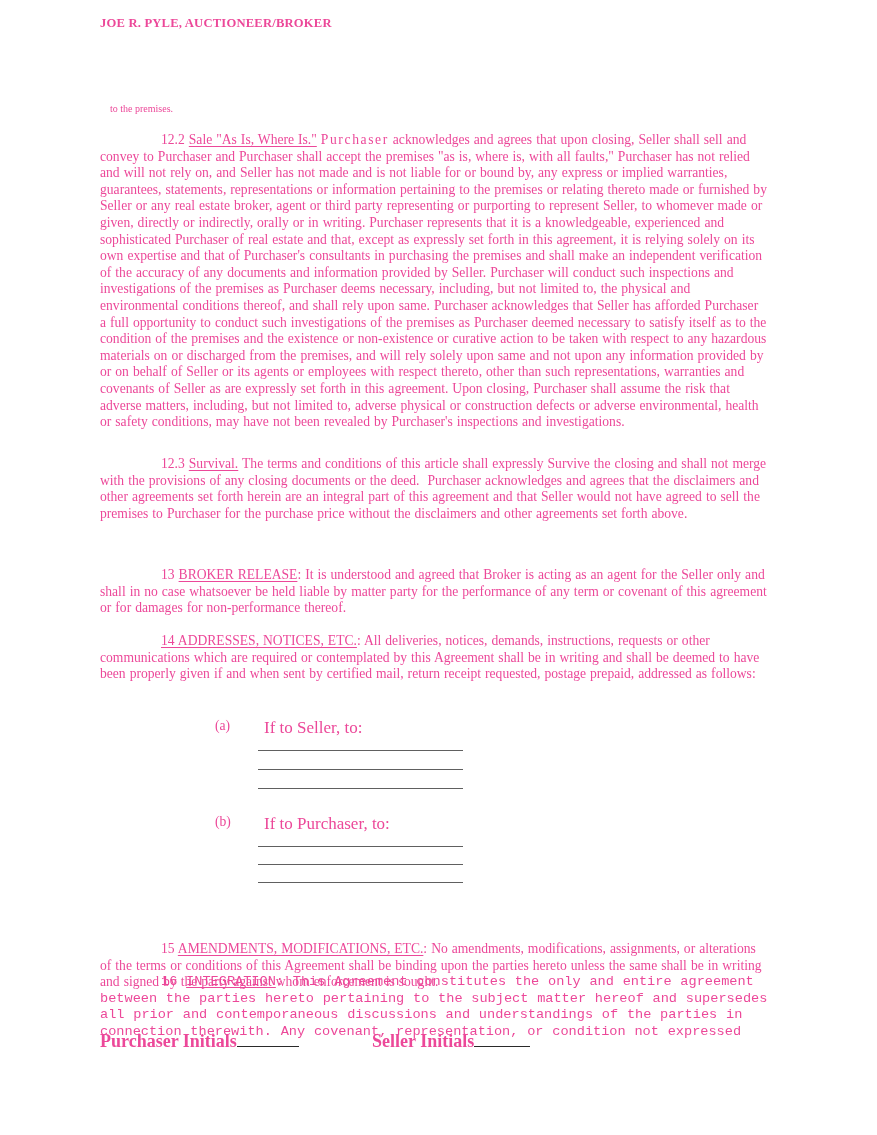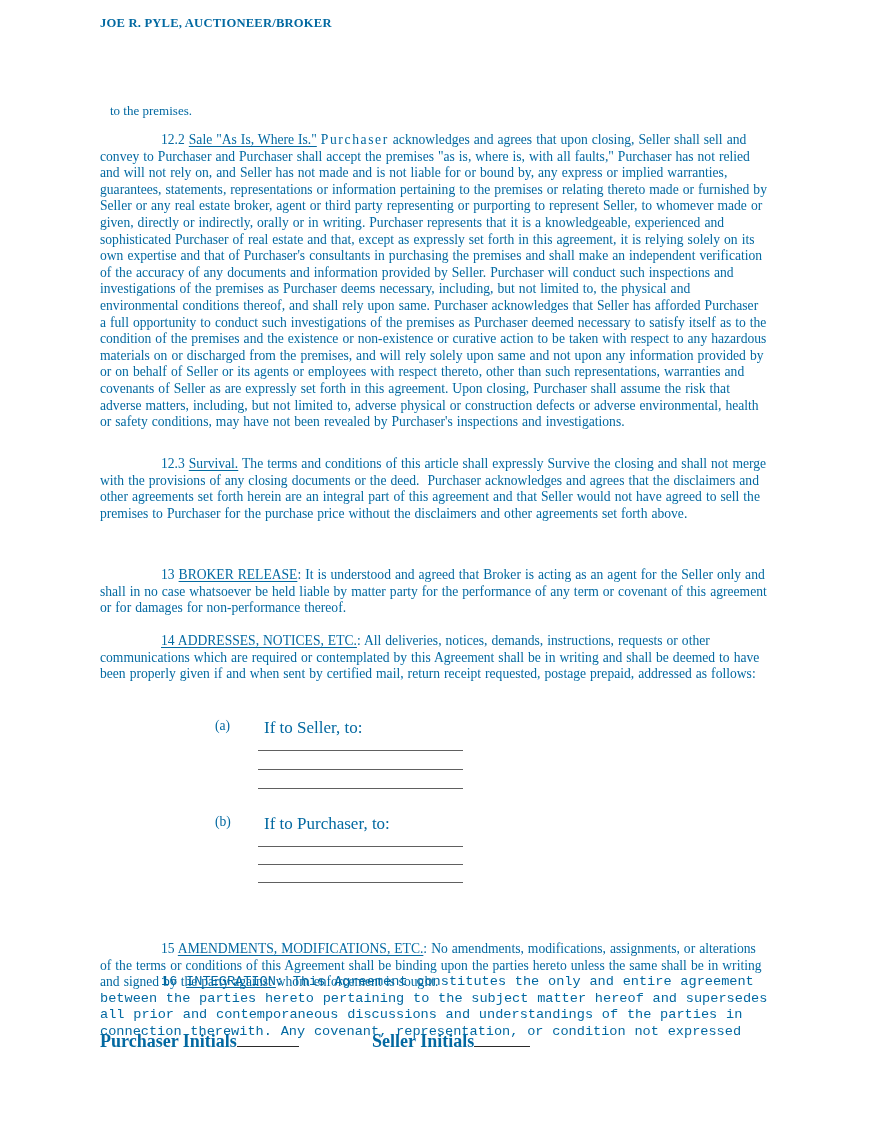--- a/index.html
+++ b/index.html
@@ -6,34 +6,34 @@
     margin: 0;
     padding: 0;
     background: #ffffff;
   }
   .page {
     position: relative;
     width: 877px;
     height: 1135px;
     background: #ffffff;
     font-family: "Liberation Serif", serif;
-    color: #0369a1;
+    color: #ec4899;
     overflow: hidden;
   }
   .abs { position: absolute; }
   .doc-header {
     left: 100px; top: 16px;
     font-weight: bold;
     font-size: 12.6px;
     letter-spacing: 0.2px;
     white-space: nowrap;
   }
   .fragment {
     left: 110px; top: 103px;
-    font-size: 13px;
+    font-size: 10px;
   }
   .par {
     left: 100px;
     width: 668px;
     font-size: 13.6px;
     line-height: 16.6px;
     text-indent: 61px;
     text-align: left;
     word-spacing: 0.6px;
   }

